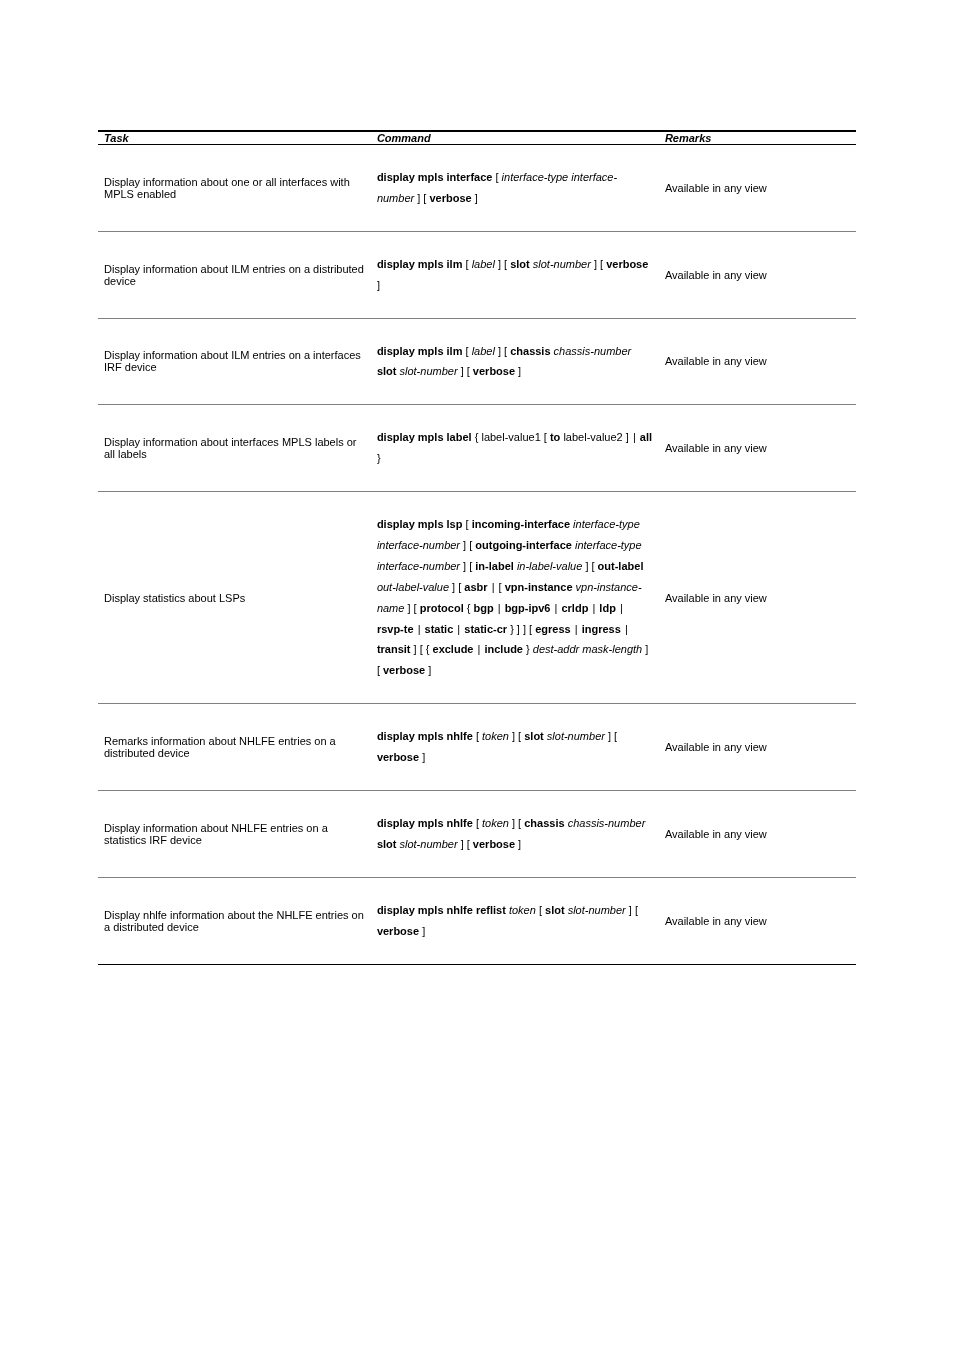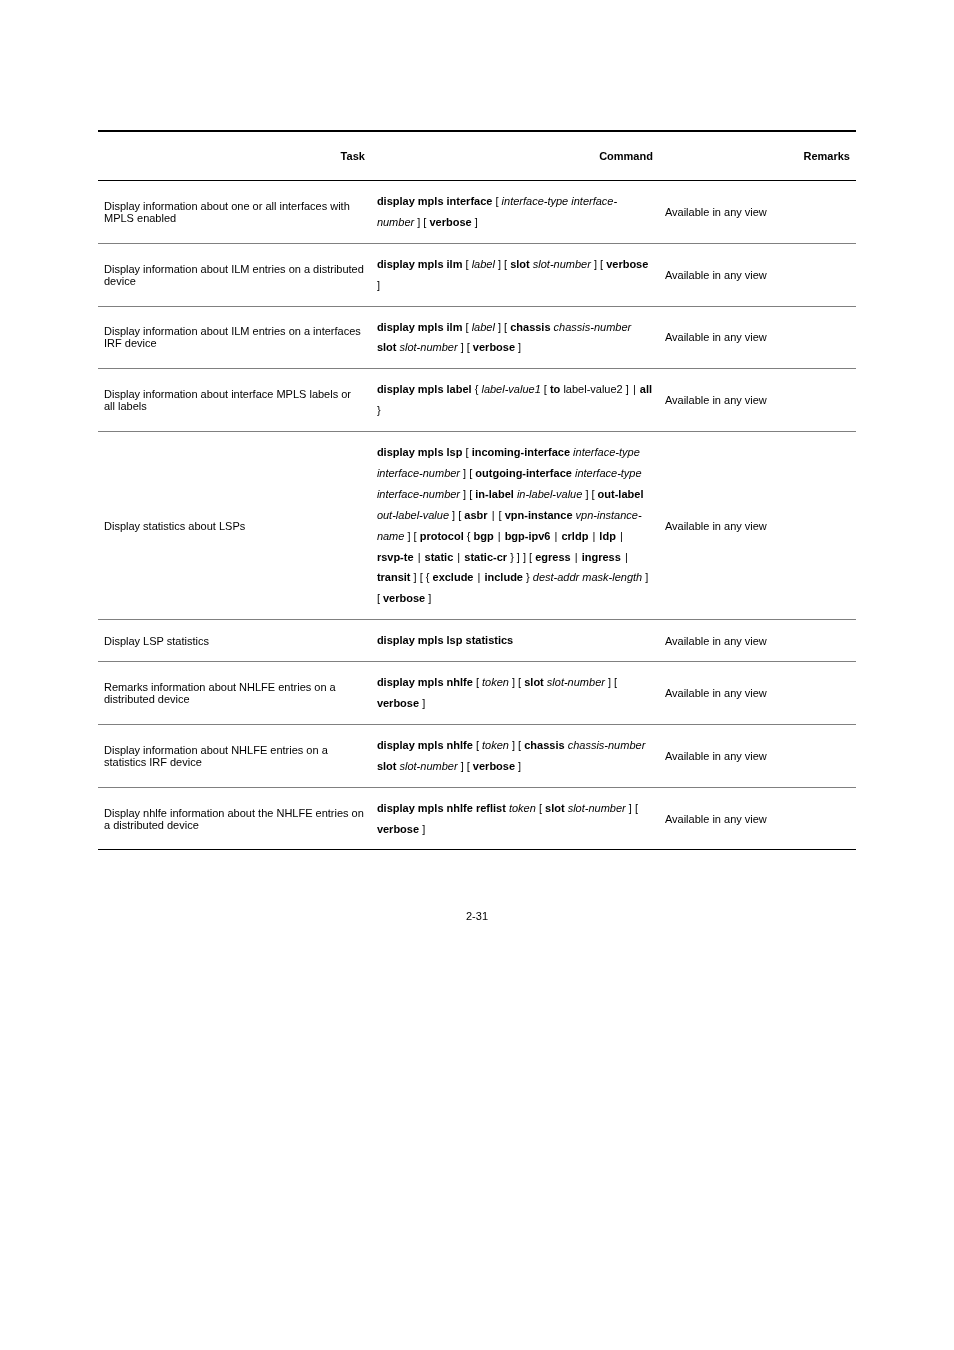--- a/index.html
+++ b/index.html
@@ -17,27 +17,28 @@
   }
   table {
     width: 100%;
     border-collapse: collapse;
     table-layout: fixed;
   }
   thead tr th {
     border-top: 2px solid #000;
     border-bottom: 1.5px solid #000;
     font-weight: bold;
-    text-align: right;
-    padding: 18px 6px;
+    text-align: left;
+    padding: 0 6px;
     vertical-align: middle;
+    font-style: italic;
   }
   tbody td {
     border-bottom: 1px solid #808080;
-    padding: 10px 6px;
+    padding: 22px 6px;
     vertical-align: middle;
     text-align: left;
   }
   tbody tr:last-child td {
     border-bottom: 1.5px solid #000;
   }
   col.c1 { width: 36%; }
   col.c2 { width: 38%; }
   col.c3 { width: 26%; }
   .cmd { line-height: 1.9; }
@@ -76,45 +77,39 @@
           <td>Display information about ILM entries on a distributed device</td>
           <td class="cmd"><span class="kw">display mpls ilm</span><span> [ </span><span style="font-style: italic;">label</span><span> ] [ </span><span class="kw">slot</span><span> </span><span style="font-style: italic;">slot-number</span><span> ] [ </span><span class="kw">verbose</span><span> ]</span></td>
           <td>Available in any view</td>
         </tr>
         <tr>
           <td>Display information about ILM entries on a interfaces IRF device</td>
           <td class="cmd"><span class="kw">display mpls ilm</span><span> [ </span><span style="font-style: italic;">label</span><span> ] [ </span><span class="kw">chassis</span><span> </span><span style="font-style: italic;">chassis-number</span><span> </span><span class="kw">slot</span><span> </span><span style="font-style: italic;">slot-number</span><span> ] [ </span><span class="kw">verbose</span><span> ]</span></td>
           <td>Available in any view</td>
         </tr>
         <tr>
-          <td>Display information about interface MPLS labels or all labels</td>
-          <td class="cmd"><span class="kw">display mpls label</span><span> { </span><span style="font-style: italic;">label-value1</span><span> [ </span><span class="kw">to</span><span> </span><span style="">label-value2</span><span> ] <span class="bar">|</span> </span><span class="kw">all</span><span> }</span></td>
+          <td>Display information about interfaces MPLS labels or all labels</td>
+          <td class="cmd"><span class="kw">display mpls label</span><span> { </span><span style="">label-value1</span><span> [ </span><span class="kw">to</span><span> </span><span style="">label-value2</span><span> ] <span class="bar">|</span> </span><span class="kw">all</span><span> }</span></td>
           <td>Available in any view</td>
         </tr>
         <tr>
           <td>Display statistics about LSPs</td>
           <td class="cmd"><span class="kw">display mpls lsp</span><span> [ </span><span class="kw">incoming-interface</span><span> </span><span style="font-style: italic;">interface-type interface-number</span><span> ] [ </span><span class="kw">outgoing-interface</span><span> </span><span style="font-style: italic;">interface-type interface-number</span><span> ] [ </span><span class="kw">in-label</span><span> </span><span style="font-style: italic;">in-label-value</span><span> ] [ </span><span class="kw">out-label</span><span> </span><span style="font-style: italic;">out-label-value</span><span> ] [ </span><span class="kw">asbr</span><span> <span class="bar">|</span> [ </span><span class="kw">vpn-instance</span><span> </span><span style="font-style: italic;">vpn-instance-name</span><span> ] [ </span><span class="kw">protocol</span><span> { </span><span class="kw">bgp</span><span> <span class="bar">|</span> </span><span class="kw">bgp-ipv6</span><span> <span class="bar">|</span> </span><span class="kw">crldp</span><span> <span class="bar">|</span> </span><span class="kw">ldp</span><span> <span class="bar">|</span> </span><span class="kw">rsvp-te</span><span> <span class="bar">|</span> </span><span class="kw">static</span><span> <span class="bar">|</span> </span><span class="kw">static-cr</span><span> } ] ] [ </span><span class="kw">egress</span><span> <span class="bar">|</span> </span><span class="kw">ingress</span><span> <span class="bar">|</span> </span><span class="kw">transit</span><span> ] [ { </span><span class="kw">exclude</span><span> <span class="bar">|</span> </span><span class="kw">include</span><span> } </span><span style="font-style: italic;">dest-addr mask-length</span><span> ] [ </span><span class="kw">verbose</span><span> ]</span></td>
-          <td>Available in any view</td>
-        </tr>
-        <tr>
-          <td>Display LSP statistics</td>
-          <td class="cmd"><span class="kw">display mpls lsp statistics</span></td>
           <td>Available in any view</td>
         </tr>
         <tr>
           <td>Remarks information about NHLFE entries on a distributed device</td>
           <td class="cmd"><span class="kw">display mpls nhlfe</span><span> [ </span><span style="font-style: italic;">token</span><span> ] [ </span><span class="kw">slot</span><span> </span><span style="font-style: italic;">slot-number</span><span> ] [ </span><span class="kw">verbose</span><span> ]</span></td>
           <td>Available in any view</td>
         </tr>
         <tr>
           <td>Display information about NHLFE entries on a statistics IRF device</td>
           <td class="cmd"><span class="kw">display mpls nhlfe</span><span> [ </span><span style="font-style: italic;">token</span><span> ] [ </span><span class="kw">chassis</span><span> </span><span style="font-style: italic;">chassis-number</span><span> </span><span class="kw">slot</span><span> </span><span style="font-style: italic;">slot-number</span><span> ] [ </span><span class="kw">verbose</span><span> ]</span></td>
           <td>Available in any view</td>
         </tr>
         <tr>
           <td>Display nhlfe information about the NHLFE entries on a distributed device</td>
           <td class="cmd"><span class="kw">display mpls nhlfe reflist</span><span> </span><span style="font-style: italic;">token</span><span> [ </span><span class="kw">slot</span><span> </span><span style="font-style: italic;">slot-number</span><span> ] [ </span><span class="kw">verbose</span><span> ]</span></td>
           <td>Available in any view</td>
         </tr>
       </tbody>
   </table>
-  <div class="pagenum">2-31</div>
 </div>
 
 </body></html>

